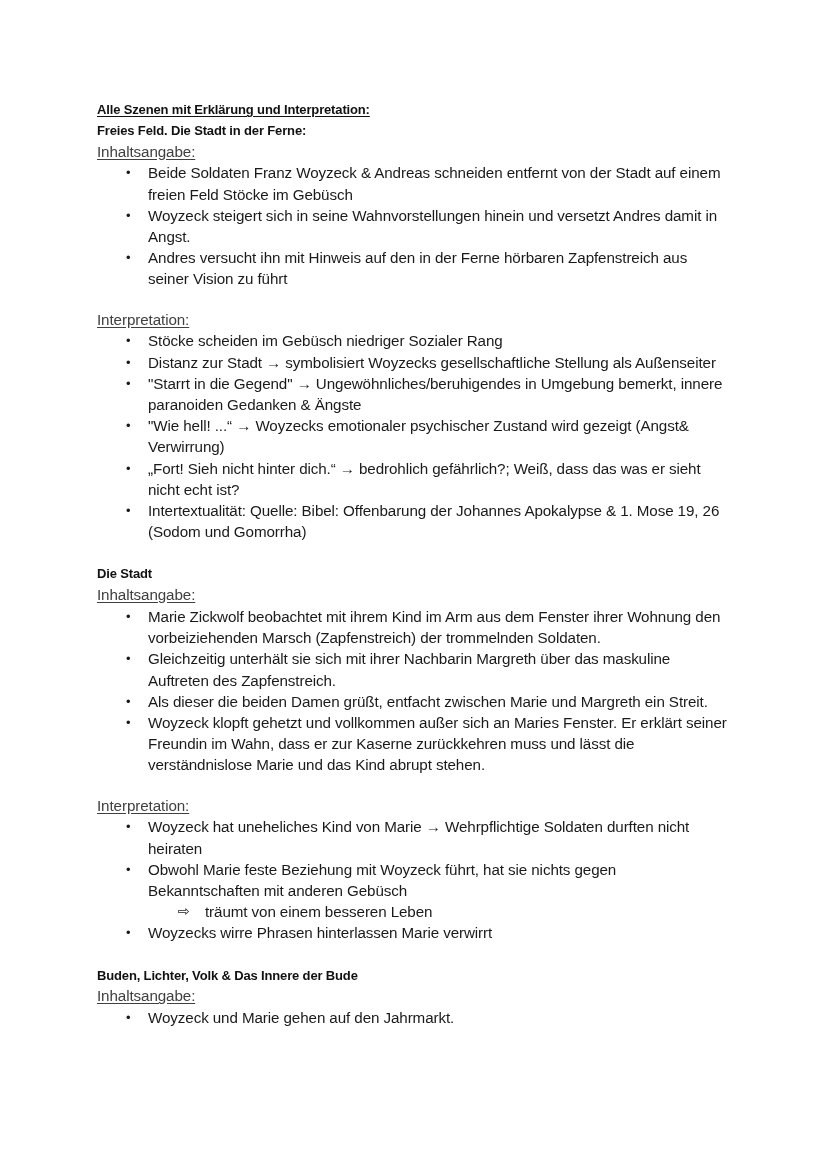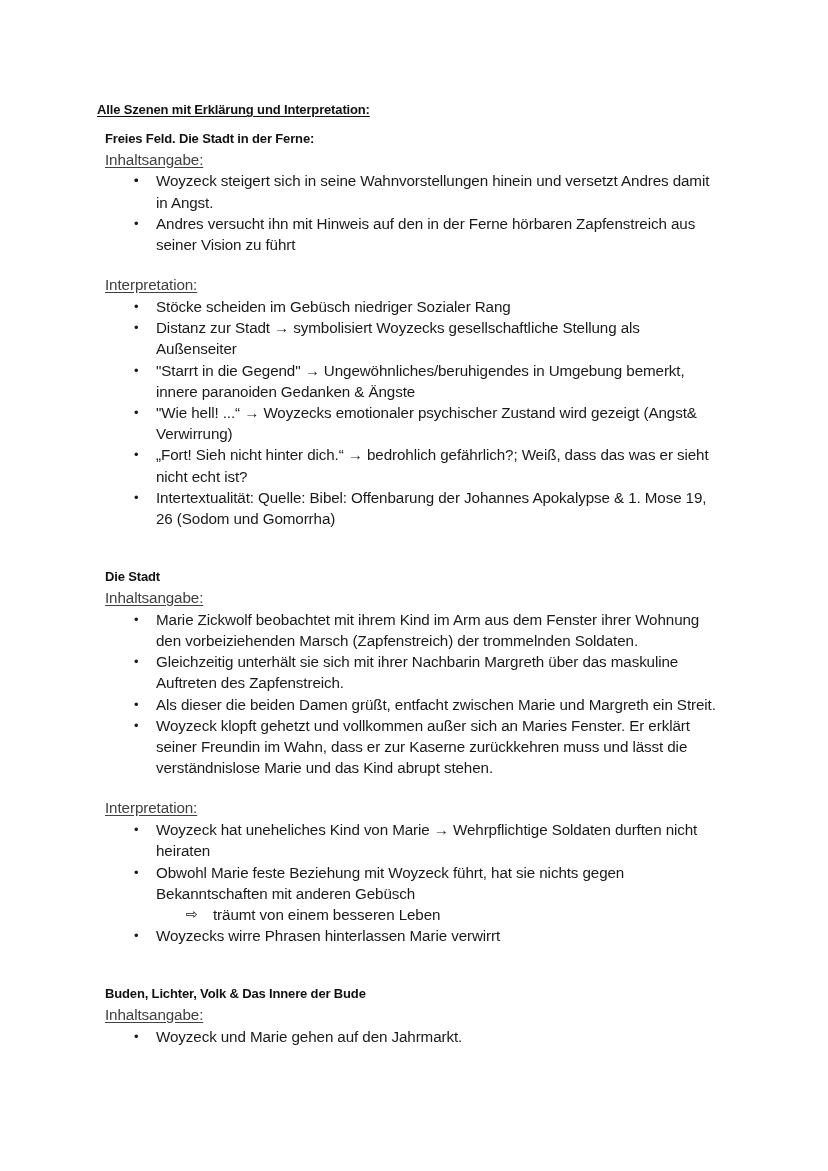--- a/index.html
+++ b/index.html
@@ -81,38 +81,39 @@
     position: absolute;
     left: 81px;
     top: 0;
     line-height: 21.2px;
     font-size: 14.5px;
     font-family: "DejaVu Sans", sans-serif;
     color: #1a1a1a;
   }
   .gap-md { height: 20px; }
   .gap-lg { height: 22px; }
-  .scene-block { margin: 8px; }
+  .scene-block { margin: 0; }
 </style>
 </head>
 <body>
 
 <div id="page">
 
   <div class="doc-title">Alle Szenen mit Erklärung und Interpretation:</div>
 
   <div class="scene-block">
 
     <div class="scene-heading">Freies Feld. Die Stadt in der Ferne:</div>
 
     <div class="section-label">Inhaltsangabe:</div>
 
     <ul class="bullets">
       <li>
         <span class="bullet-dot">•</span>
+        <span>Beide Soldaten Franz Woyzeck &amp; Andreas schneiden entfernt von der Stadt auf einem freien Feld Stöcke im Gebüsch</span>
       </li>
       <li>
         <span class="bullet-dot">•</span>
         <span>Woyzeck steigert sich in seine Wahnvorstellungen hinein und versetzt Andres damit in Angst.</span>
       </li>
       <li>
         <span class="bullet-dot">•</span>
         <span>Andres versucht ihn mit Hinweis auf den in der Ferne hörbaren Zapfenstreich aus seiner Vision zu führt</span>
       </li>
     </ul>

